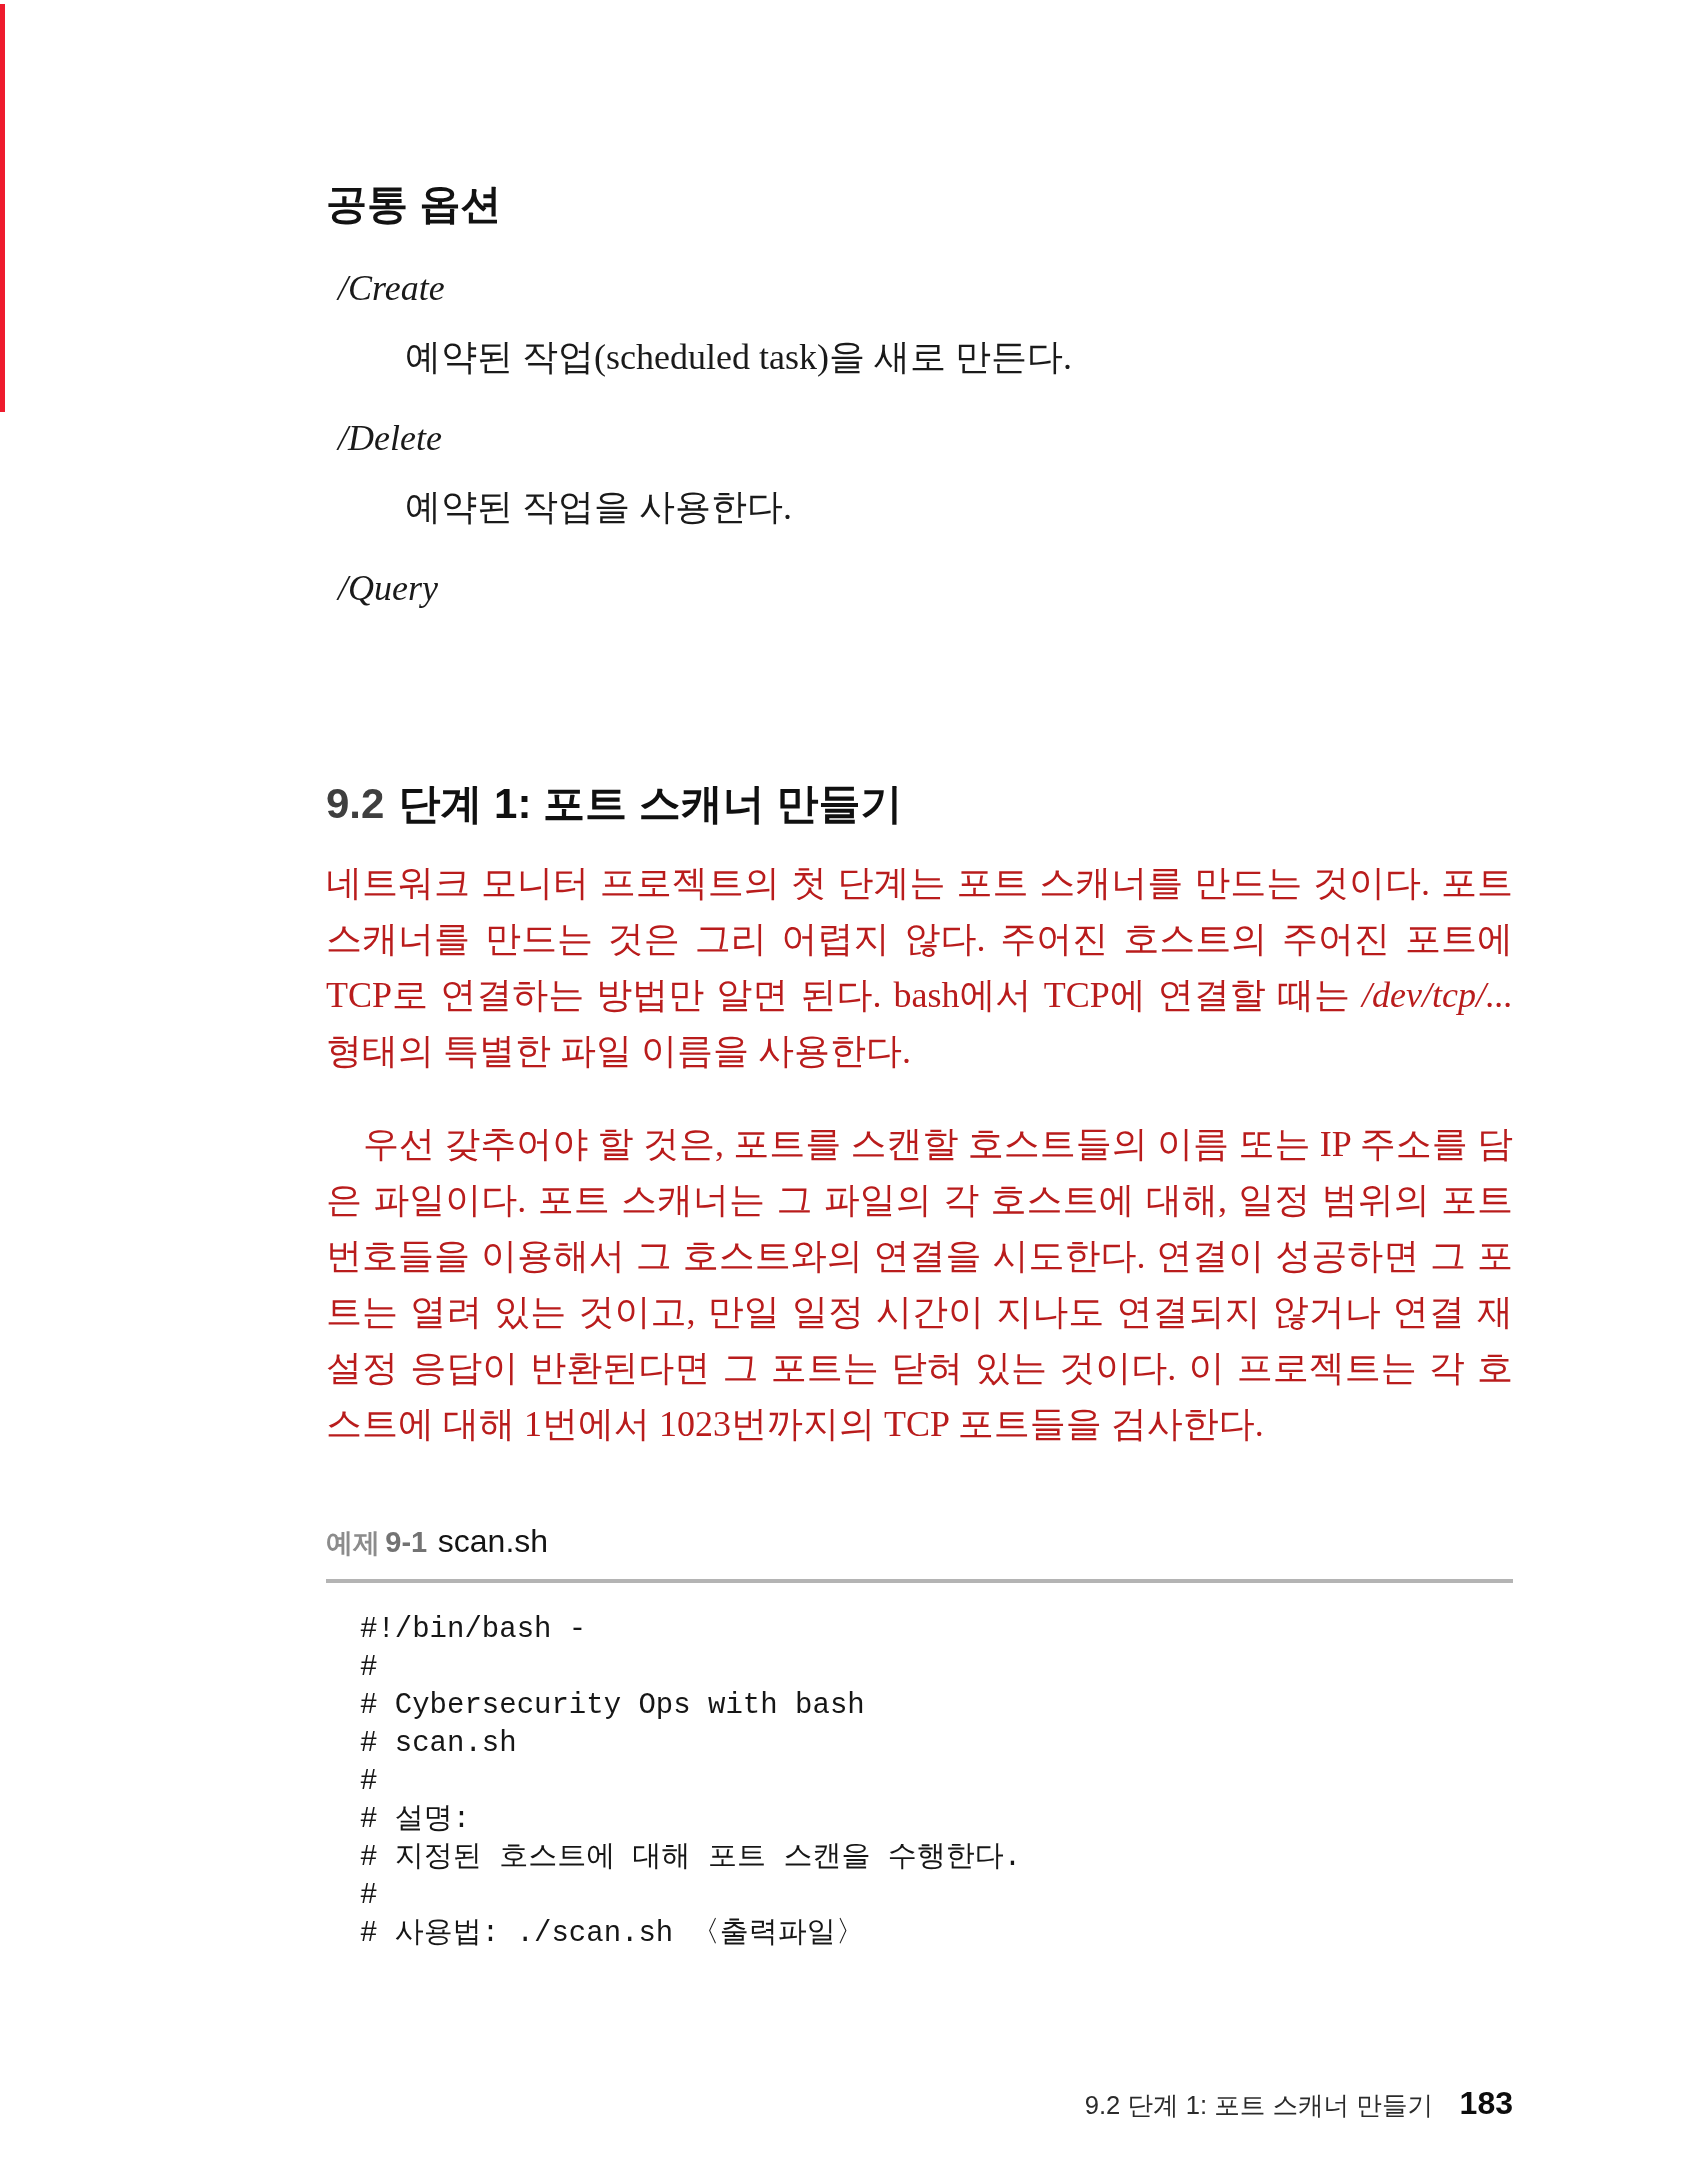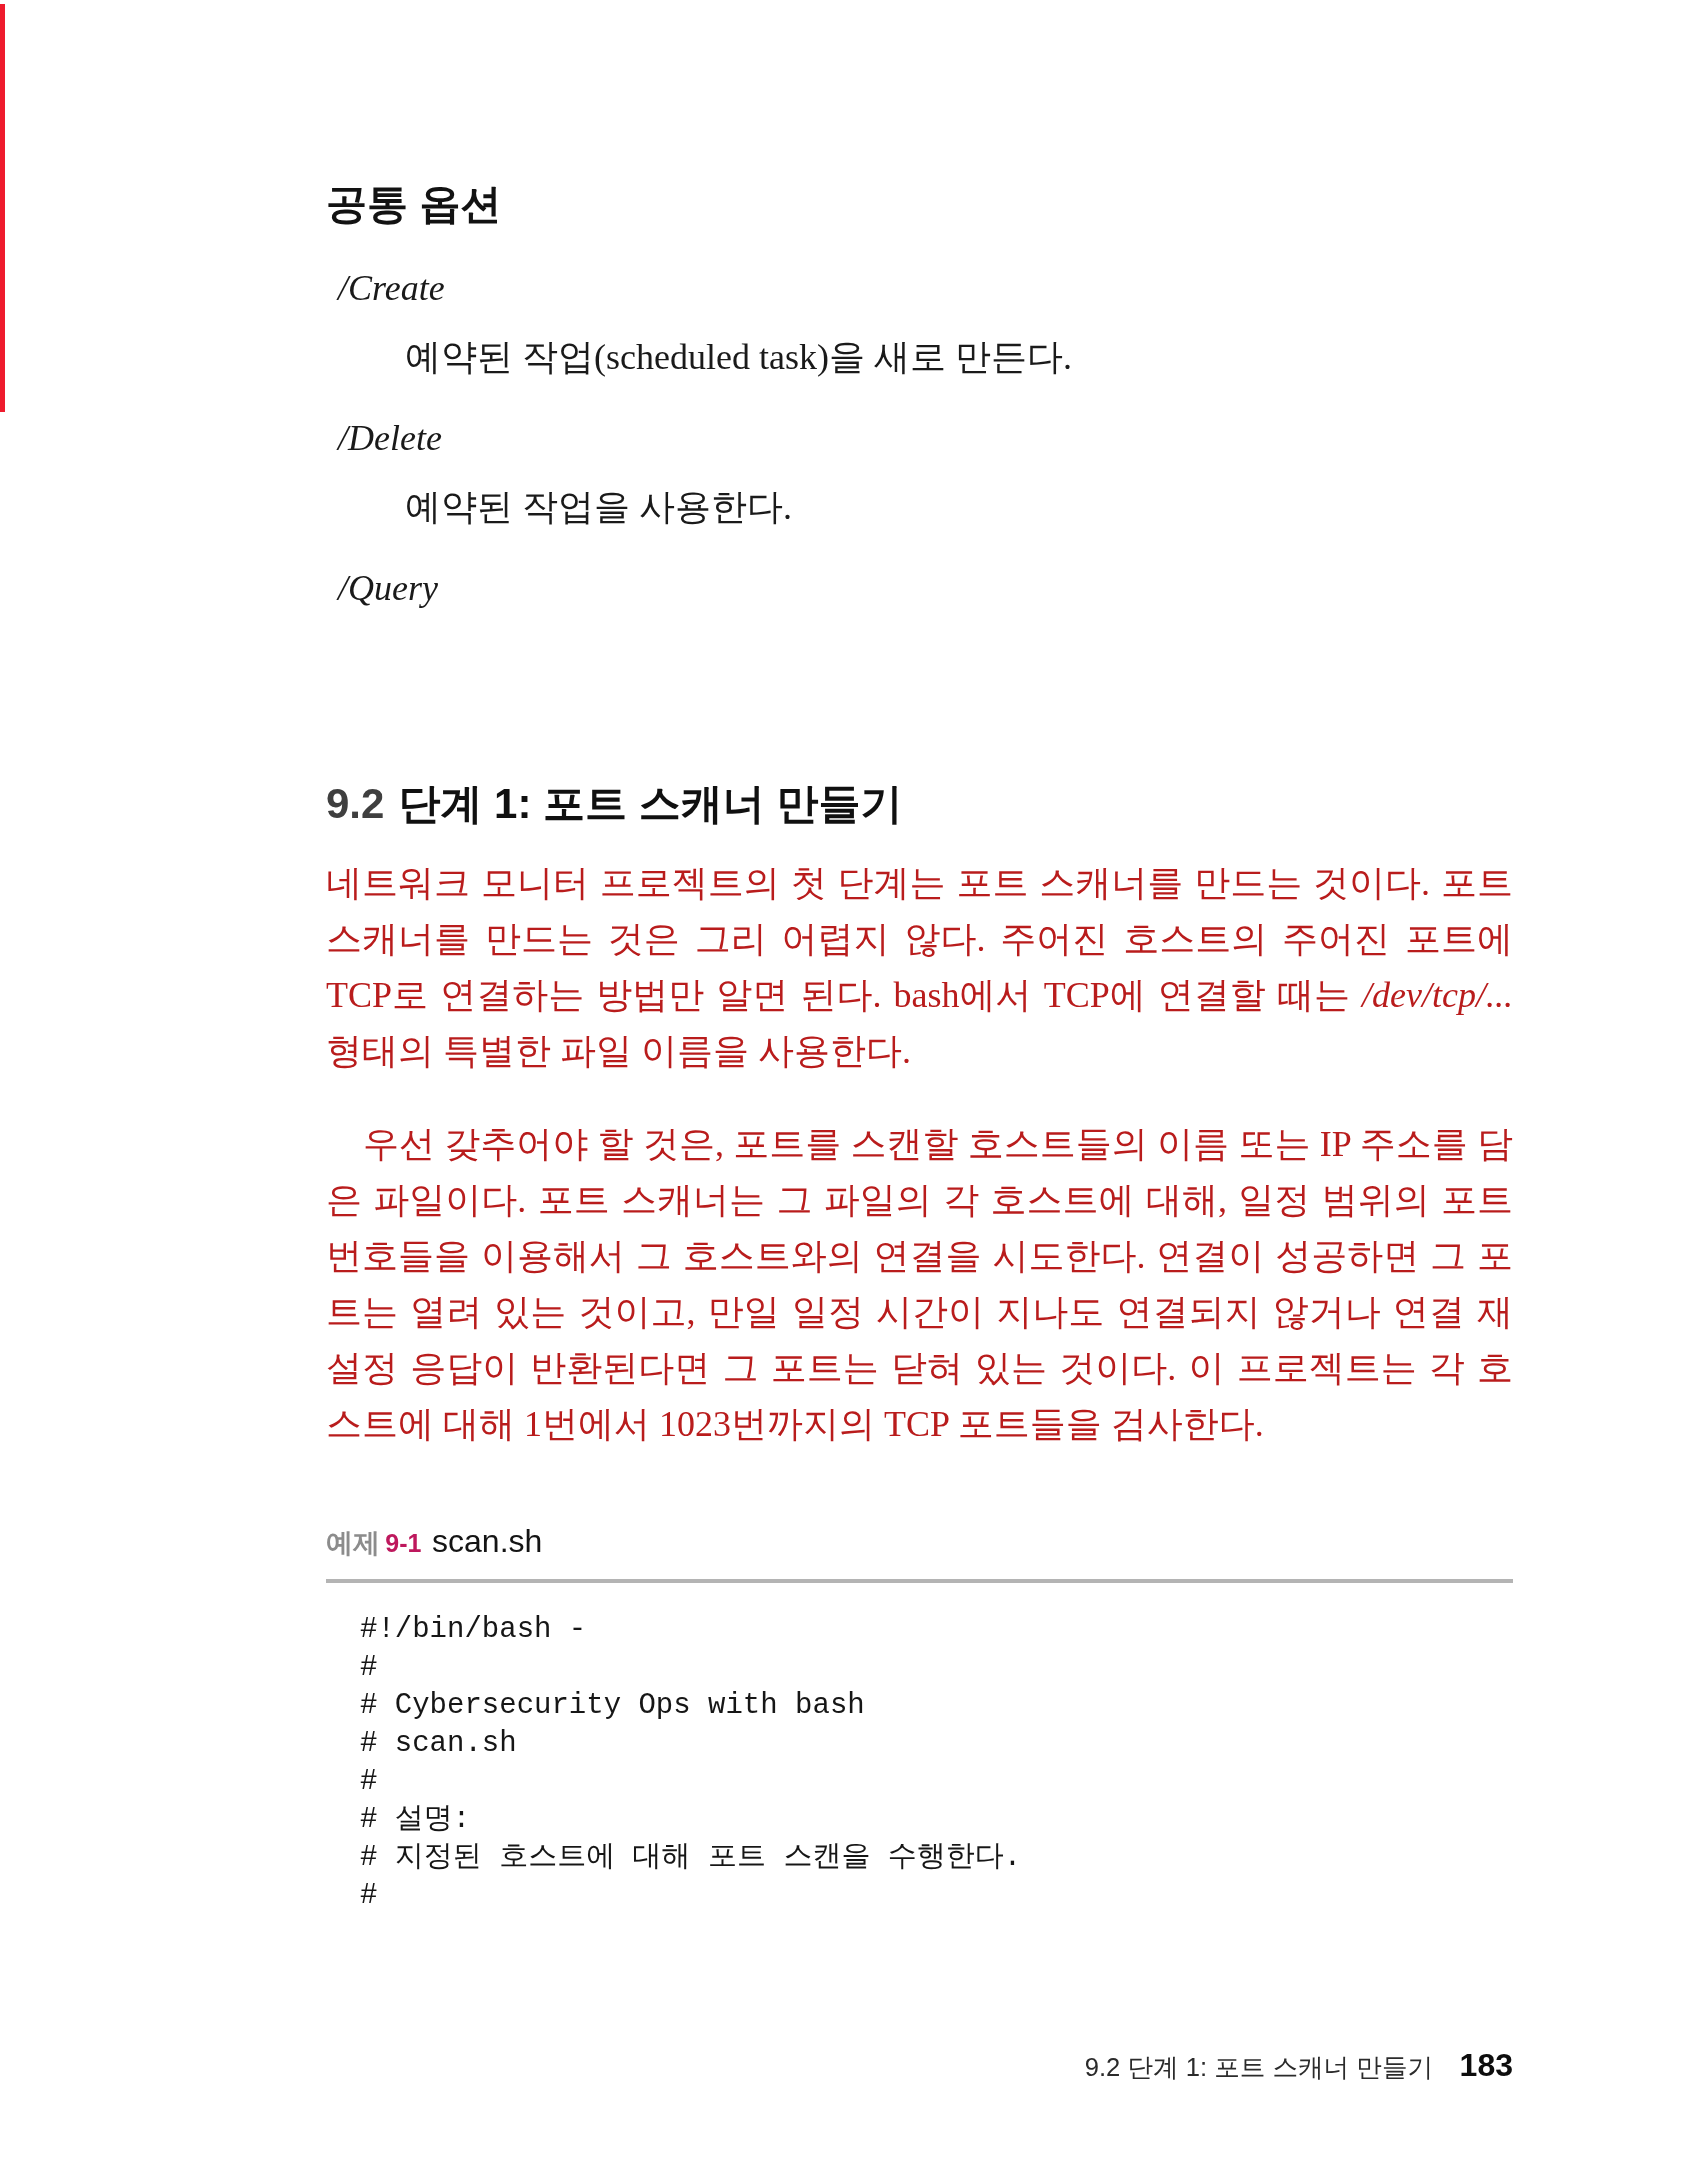--- a/index.html
+++ b/index.html
@@ -63,21 +63,21 @@
   }
   .para1 { margin-top: 26.5px; }
   .para2 { margin-top: 37px; text-indent: 37px; }
   .run-italic { font-style: italic; }
   .example-label {
     margin-top: 70px;
     line-height: 39px;
     font-family: "Liberation Sans", "DejaVu Sans", sans-serif;
   }
   .ex-prefix { font-size: 27px; font-weight: 700; color: #8c8c8c; }
-  .ex-num    { font-size: 25px; font-weight: 700; color: #be185d; margin-left: 5.3px; }
+  .ex-num    { font-size: 29px; font-weight: 700; color: #737373; margin-left: 5.3px; }
   .ex-title  { font-size: 32px; font-weight: 400; color: #141414; margin-left: 10.6px; }
   .example-rule {
     margin-top: 12.4px;
     width: 100%;
     height: 4.4px;
   }
   .code-block {
     margin-top: 28px;
     padding-left: 34px;
     font-family: "Liberation Mono", "DejaVu Sans Mono", monospace;
@@ -130,20 +130,21 @@
 
     <div class="code-block">
         <span class="code-line">#!/bin/bash -</span>
         <span class="code-line">#</span>
         <span class="code-line"># Cybersecurity Ops with bash</span>
         <span class="code-line"># scan.sh</span>
         <span class="code-line">#</span>
         <span class="code-line"># 설명:</span>
         <span class="code-line"># 지정된 호스트에 대해 포트 스캔을 수행한다.</span>
         <span class="code-line">#</span>
+        <span class="code-line"># 사용법: ./scan.sh 〈출력파일〉</span>
       </div>
 
     <div class="page-footer">
       <span class="footer-sec">9.2 단계 1: 포트 스캐너 만들기</span>
       <span class="footer-page">183</span>
     </div>
 
   </div>
 </div>
 

